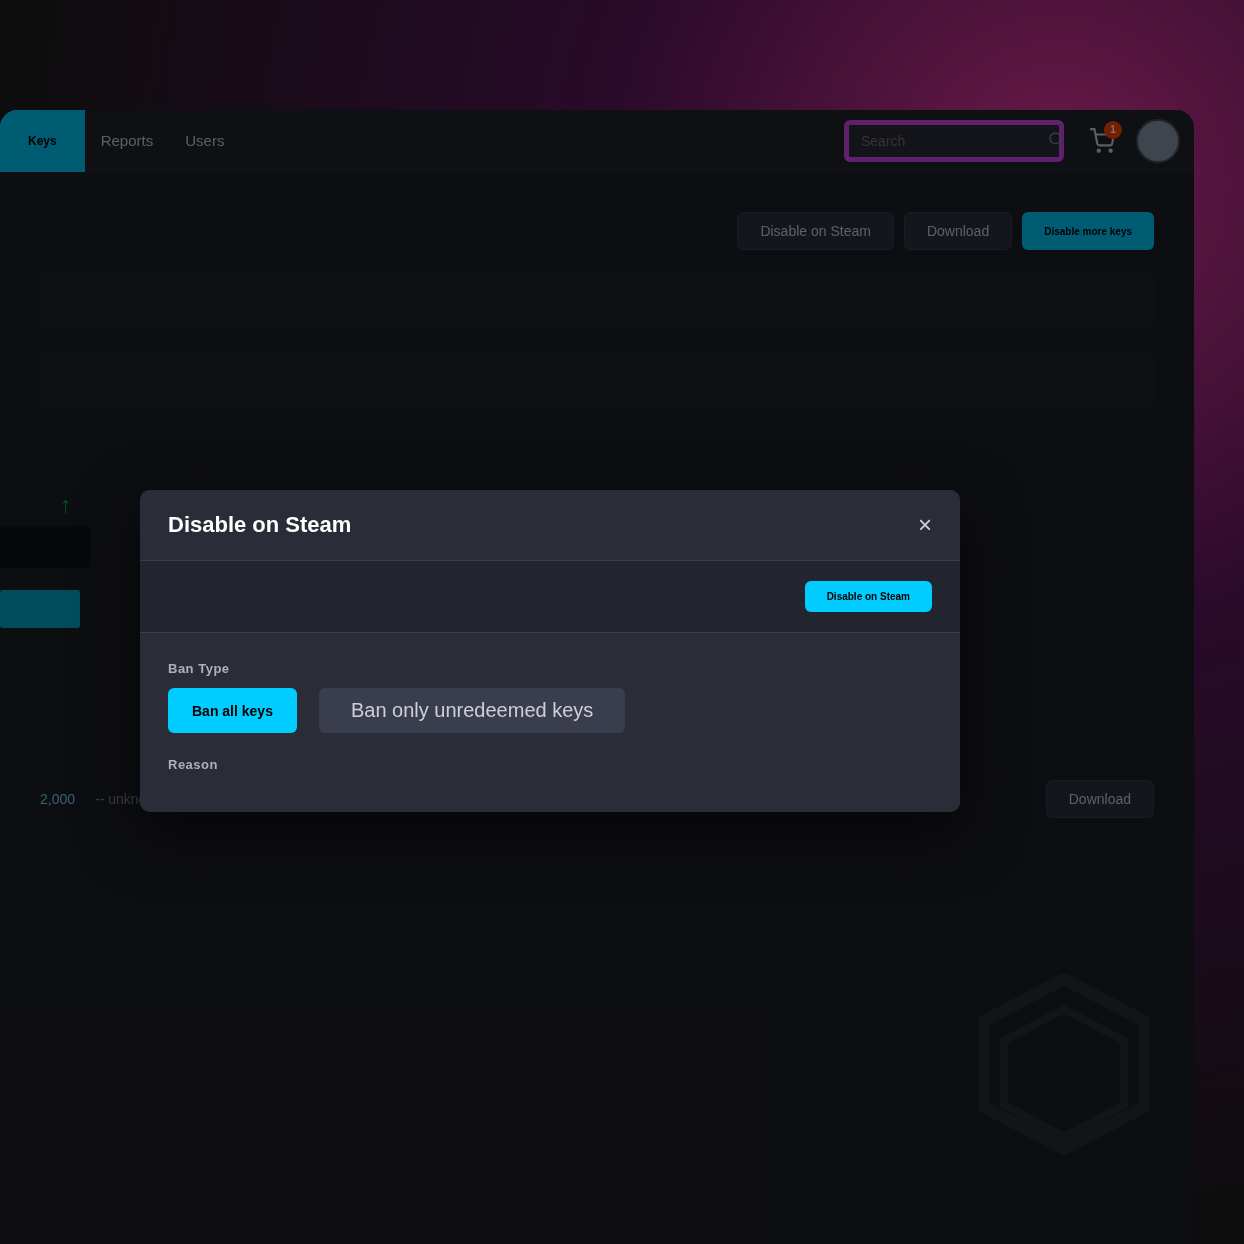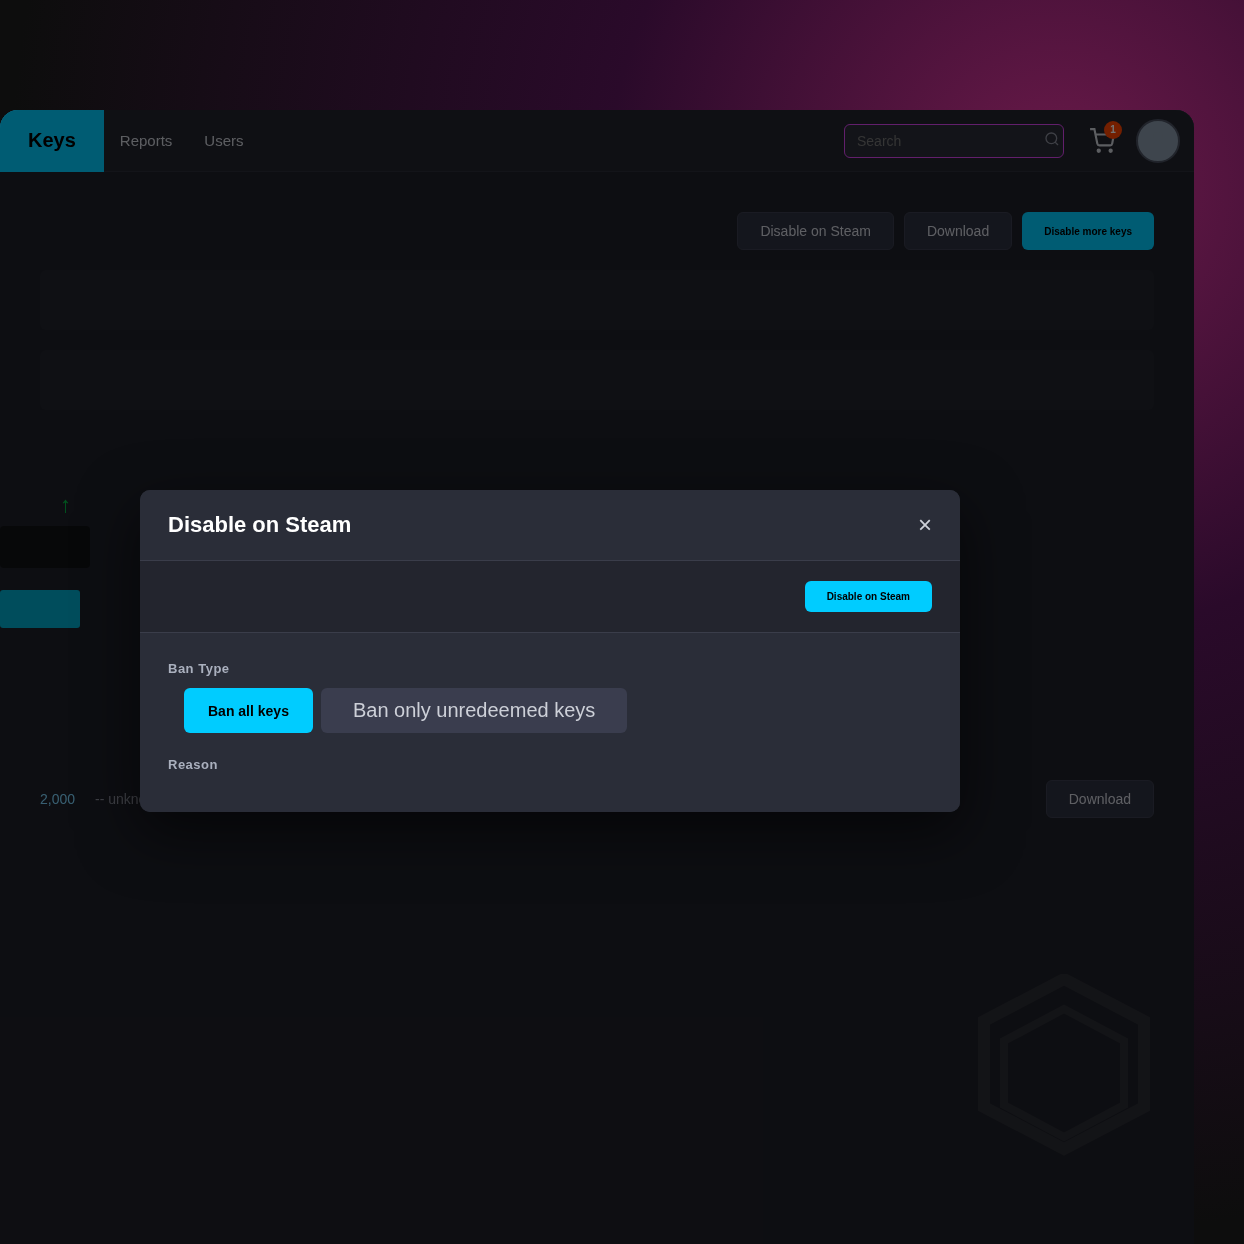--- a/index.html
+++ b/index.html
@@ -49,21 +49,21 @@
       background: #23252e;
       height: 62px;
       padding: 0 0 0 0;
       border-bottom: 1px solid #2a2d38;
     }
 
     .nav-keys {
       background: #00ccff;
       color: #000;
       font-weight: 700;
-      font-size: 20px;
+      font-size: 12px;
       height: 62px;
       padding: 0 28px;
       display: flex;
       align-items: center;
       cursor: pointer;
     }
 
     .nav-item {
       color: #cdd0d8;
       font-size: 15px;
@@ -77,21 +77,21 @@
     .nav-spacer { flex: 1; }
 
     .search-bar {
       display: flex;
       align-items: center;
       background: #2a2d38;
       border-radius: 6px;
       padding: 6px 12px;
       margin-right: 16px;
       width: 220px;
-      border: 1px solid #d946ef;
+      border: 5px solid #d946ef;
     }
 
     .search-input {
       background: transparent;
       border: none;
       outline: none;
       color: #8a8d9a;
       font-size: 14px;
       flex: 1;
     }
@@ -265,23 +265,22 @@
     .section-label {
       color: #aab0be;
       font-size: 13px;
       font-weight: 600;
       letter-spacing: 0.5px;
       margin-bottom: 12px;
     }
 
     .btn-group {
       display: flex;
-      gap: 8px;
+      gap: 22px;
       margin-bottom: 24px;
-      margin-left: 16px;
     }
 
     .btn-toggle-active {
       background: #00ccff;
       color: #000;
       border: none;
       border-radius: 6px;
       padding: 11px 24px;
       font-size: 14px;
       font-weight: 600;

